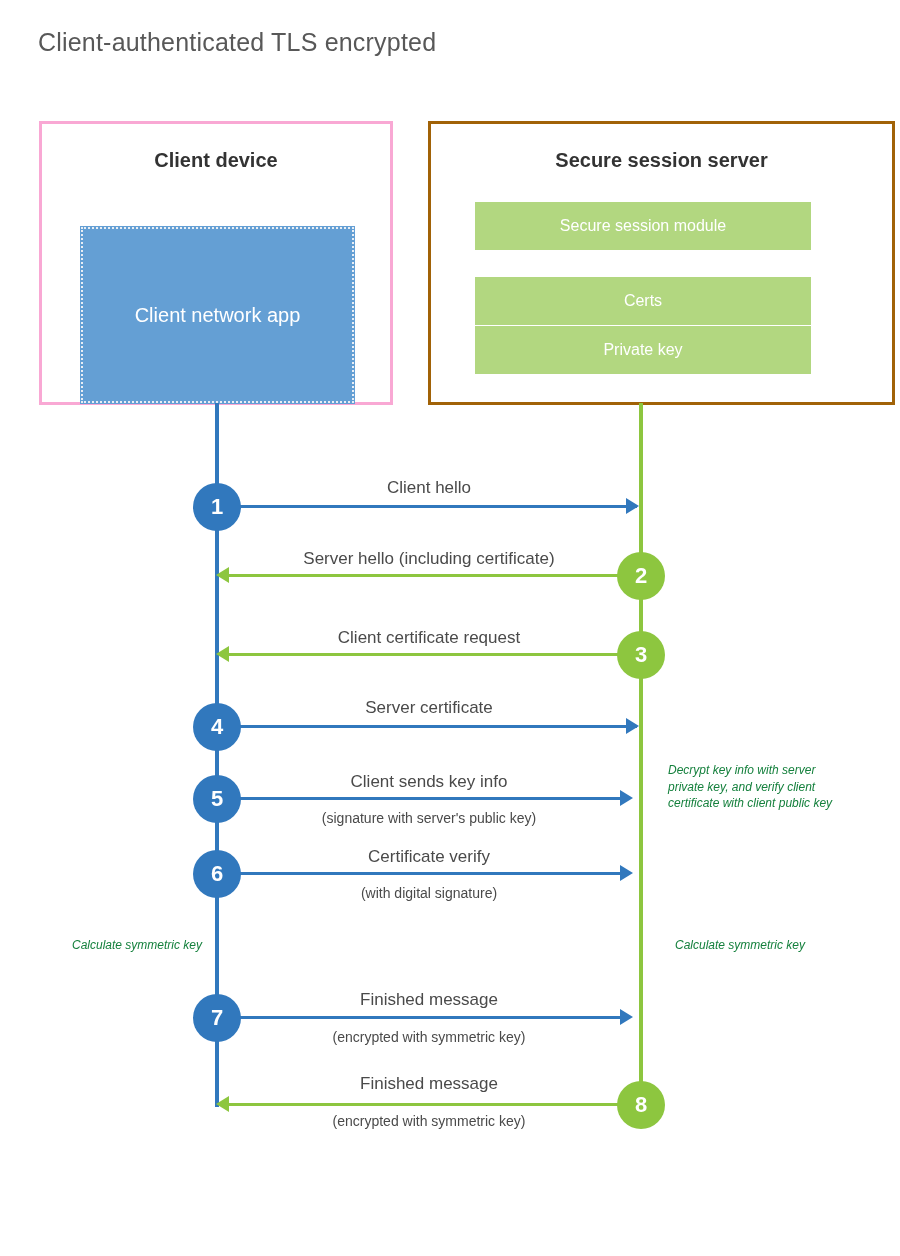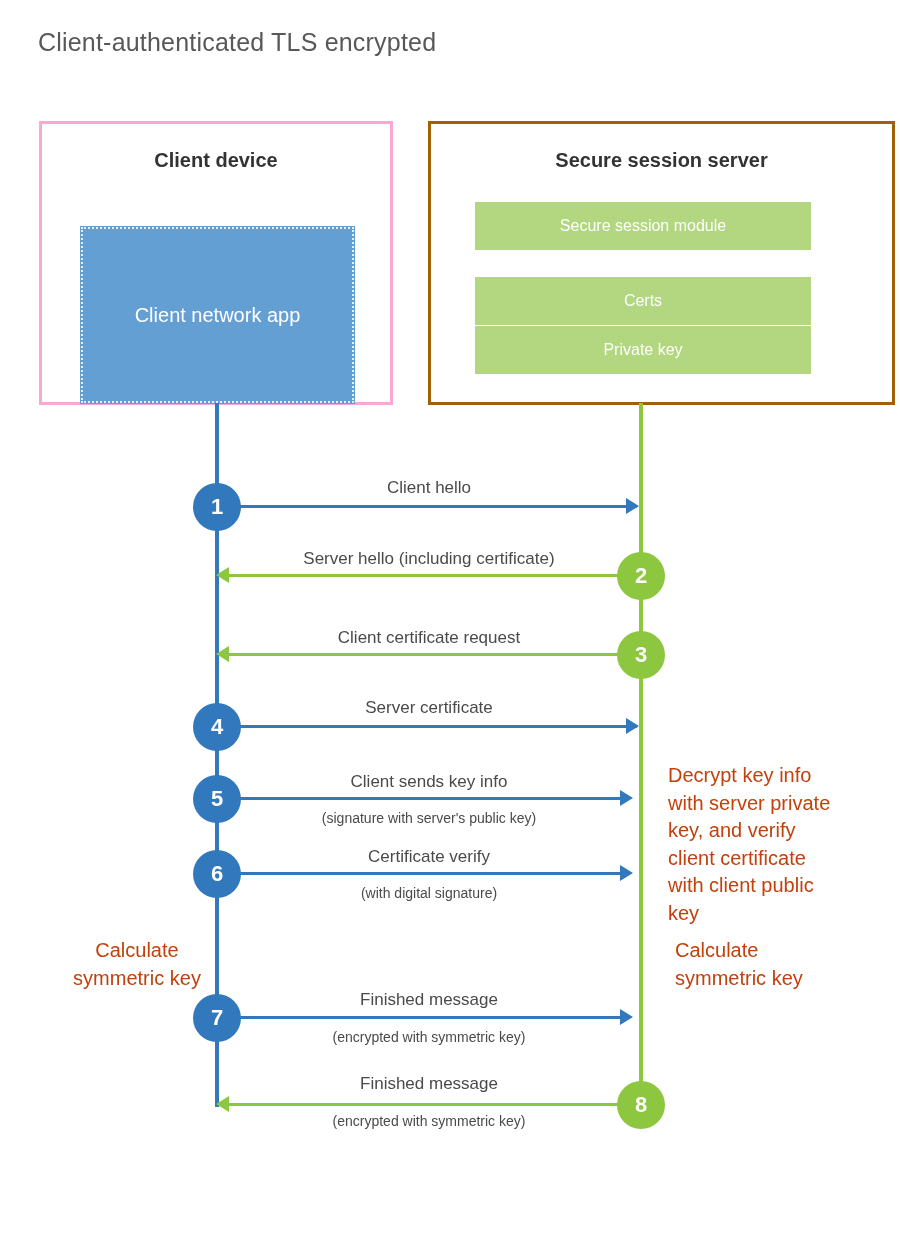--- a/index.html
+++ b/index.html
@@ -167,23 +167,24 @@
     text-align: center;
     font-size: 14px;
     color: #4a4a4a;
     white-space: nowrap;
     transform: translateX(-50%);
   }
 
   
   .side-note {
     position: absolute;
-    font-size: 20px;
+    font-size: 12px;
     line-height: 1.38;
-    color: #c2410c;
+    color: #15803d;
+    font-style: italic;
   }
   .side-note.right-note {
     left: 668px;
     top: 762px;
     width: 175px;
     text-align: left;
   }
   .side-note.calc-client {
     left: 62px;
     top: 937px;

